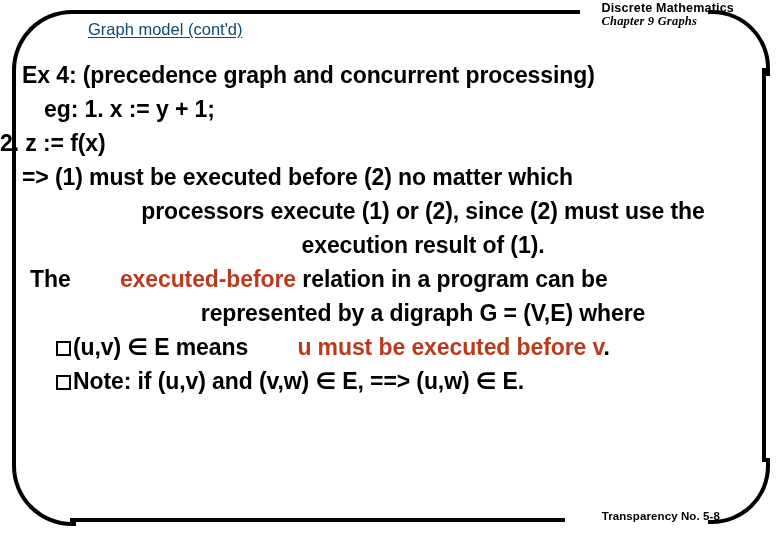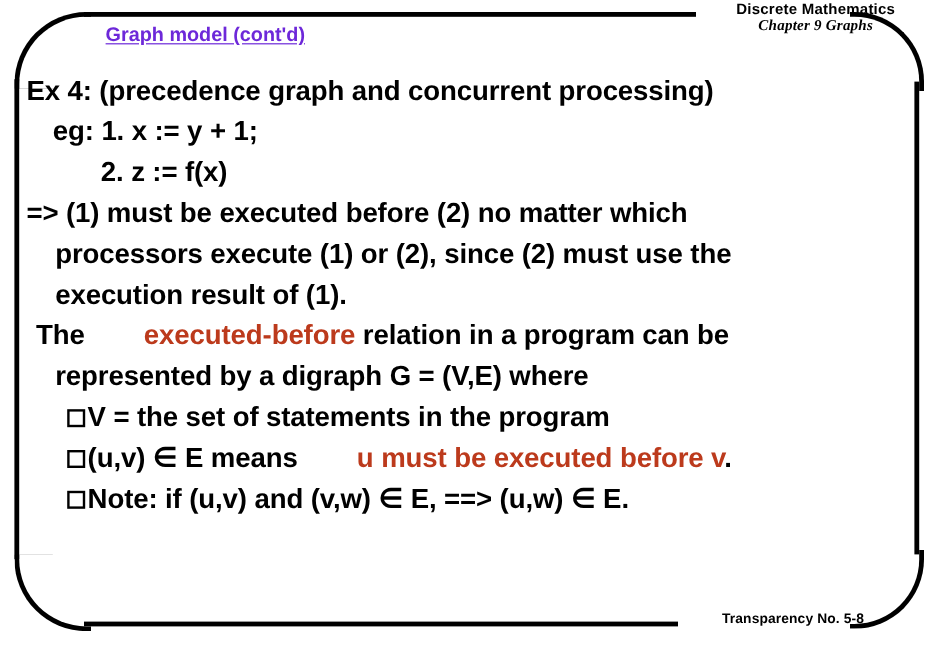--- a/index.html
+++ b/index.html
@@ -100,23 +100,23 @@
     left: 70px;
     top: 518px;
     width: 495px;
     height: 4px;
     background: #000000;
   }
 
   
   .header {
     position: absolute;
-    right: 34px;
+    right: 46px;
     top: 2px;
-    text-align: center;
+    text-align: left;
     line-height: 1.05;
   }
   .header-line1 {
     font-size: 12.5px;
     font-weight: bold;
     color: #000000;
     letter-spacing: 0.2px;
     white-space: nowrap;
   }
   .header-line2 {
@@ -128,22 +128,22 @@
     white-space: nowrap;
     font-family: Liberation Serif, serif;
   }
 
   
   .slide-title {
     position: absolute;
     left: 88px;
     top: 20px;
     font-size: 16.5px;
-    font-weight: bold;
-    color: #6d28d9;
+    font-weight: normal;
+    color: #0c4a6e;
     text-decoration: underline;
     text-underline-offset: 2px;
     white-space: nowrap;
   }
 
   
   .body-block {
     position: absolute;
     left: 0;
     top: 58px;
@@ -153,22 +153,22 @@
     font-size: 23px;
     font-weight: bold;
     color: #000000;
     line-height: 34px;
     height: 34px;
     white-space: nowrap;
     letter-spacing: -0.1px;
   }
   .ind-0  { padding-left: 22px; }
   .ind-1  { padding-left: 44px; }
-  .ind-2  { padding-left: 84px; }
-  .ind-3  { padding-left: 46px; }
+  .ind-2  { }
+  .ind-3  { padding-left: 66px; text-align: center; }
   .ind-4  { padding-left: 30px; }
   .ind-5  { padding-left: 56px; }
 
   .accent { color: #BC3A1C; margin-left: 43px; }
   .bullet-box {
     display: inline-block;
     width: 15px;
     height: 15px;
     border: 2px solid #000000;
     vertical-align: -1px;
@@ -221,21 +221,20 @@
     <div class="line ind-0">=&gt; (1) must be executed before (2) no matter which</div>
 
     <div class="line ind-3">processors execute (1) or (2), since (2) must use the</div>
 
     <div class="line ind-3">execution result of (1).</div>
 
     <div class="line ind-4"><span>The </span><span class="accent">executed-before</span><span> relation in a program can be</span></div>
 
     <div class="line ind-3">represented by a digraph G = (V,E) where</div>
 
-    <div class="line ind-5"><span class="bullet-box"></span><span>V = the set of statements in the program</span></div>
 
     <div class="line ind-5"><span class="bullet-box"></span><span>(u,v) </span><span class="sym">∈</span><span> E means </span><span class="accent">u must be executed before v</span><span>.</span></div>
 
     <div class="line ind-5"><span class="bullet-box"></span><span>Note: if (u,v) and (v,w) </span><span class="sym">∈</span><span> E, ==&gt; (u,w) </span><span class="sym">∈</span><span> E.</span></div>
 
 
   </div>
 
   <div class="footer">Transparency No. 5-8</div>
 

